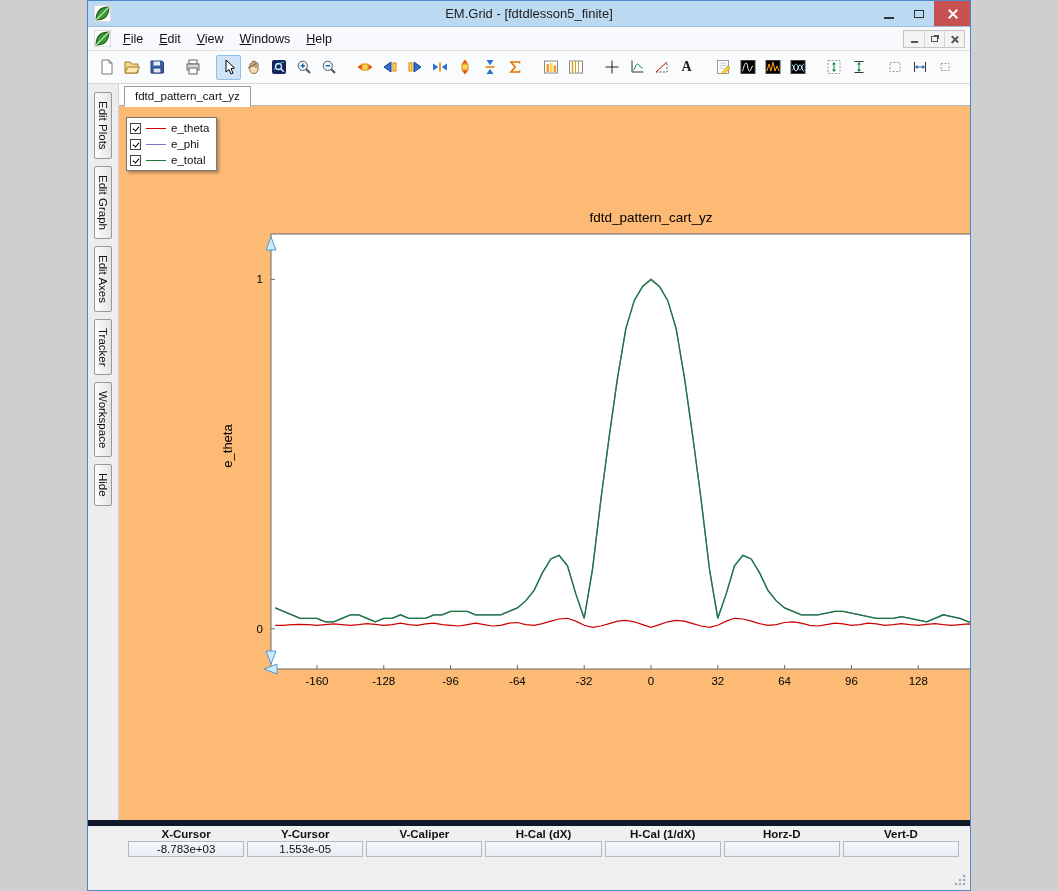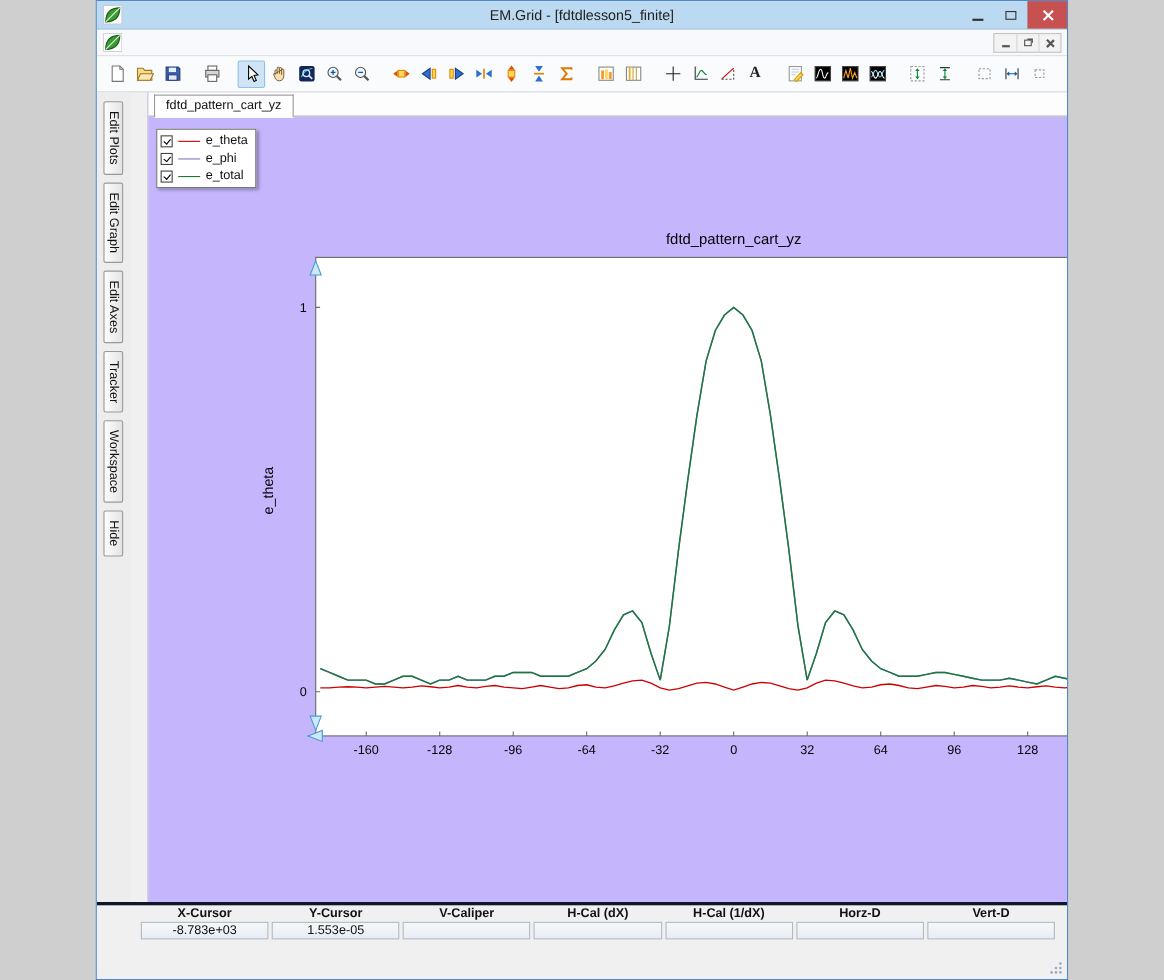--- a/index.html
+++ b/index.html
@@ -43,42 +43,42 @@
   .a-glyph{font-family:"Liberation Serif",serif;font-weight:bold;font-size:14px;color:#222;}
   .layout-btn{display:flex;align-items:center;gap:5px;padding:2px 6px;border:1px solid transparent;border-radius:2px;font-size:12px;}
   .caret{width:0;height:0;border-left:4px solid transparent;border-right:4px solid transparent;border-top:5px solid #333;}
   .push-right{margin-left:auto;}
 
   
   .main{display:flex;height:736px;}
   .side{width:30px;background:#ededed;display:flex;flex-direction:column;align-items:center;gap:7px;padding-top:8px;}
   .side-tab{writing-mode:vertical-rl;font-size:11.5px;color:#111;background:linear-gradient(90deg,#fdfdfd,#e4e4e4);
             border:1px solid #999;border-radius:2px;padding:8px 2px;white-space:nowrap;}
-  .doc{flex:1;background:#c4b5fd;border-left:1px solid #d2d2d2;position:relative;margin-left:16px;}
+  .doc{flex:1;background:#fdba74;border-left:1px solid #d2d2d2;position:relative;}
   .doc-tabrow{height:22px;border-bottom:1px solid #b5b5b5;position:relative;background:#fdfdfd;}
   .doc-tab{position:absolute;left:5px;top:2px;height:21px;padding:3px 10px 0;background:#fff;
            border:1px solid #999;border-bottom:1px solid #fff;font-size:11.5px;z-index:2;}
 
   
   .chart{position:absolute;left:0;right:0;top:22px;bottom:0;padding-left:16px;}
   .legend{position:absolute;left:7px;top:11px;background:#fff;border:1px solid #777;
           box-shadow:2px 2px 3px rgba(0,0,0,.3);padding:2px 7px 2px 3px;z-index:5;}
   .leg-row{display:flex;align-items:center;gap:5px;height:16px;font-size:11.5px;}
   .cbx{width:11px;height:11px;border:1px solid #444;background:#fff;position:relative;flex:0 0 auto;}
   .cbx::after{content:"";position:absolute;left:2px;top:2px;width:5px;height:3px;
               border-left:1.6px solid #000;border-bottom:1.6px solid #000;transform:rotate(-50deg);}
   .leg-line{width:20px;height:0;border-top:1.6px solid #000;flex:0 0 auto;}
   .chart-title{position:absolute;left:152px;top:104px;width:760px;text-align:center;font-size:13.5px;color:#000;}
   .x-label{position:absolute;left:152px;top:588px;width:760px;text-align:center;font-size:13px;color:#000;}
   .y-label{position:absolute;left:79px;top:332px;width:60px;height:16px;text-align:center;
            font-size:13px;color:#000;transform:rotate(-90deg);}
   .plot-svg{position:absolute;left:118px;top:118px;}
 
   
-  .footer{height:34px;padding-left:40px;padding-right:11px;border-top:3px solid #0f172a;}
+  .footer{height:34px;padding-left:40px;padding-right:11px;border-top:6px solid #0f172a;}
   .f-row{display:grid;grid-template-columns:repeat(7,1fr);column-gap:3px;}
   .f-head{font-size:11.5px;font-weight:bold;text-align:center;padding:2px 0 1px;}
   .f-cell{height:16px;border:1px solid #b4bac2;background:linear-gradient(#f4f8fc,#e8edf4);
           font-size:11.5px;text-align:center;padding-top:1px;}
   .statusstrip{height:36px;position:relative;}
   .grip{position:absolute;right:3px;bottom:3px;}
 
   
   .app-icon{width:17px;height:17px;flex:0 0 auto;}
 </style>
@@ -106,20 +106,27 @@
         </div>
     </div>
   </div>
 
   <div class="menubar">
     <svg class="app-icon" viewBox="0 0 16 16">
       <rect width="16" height="16" fill="#fff" stroke="#bbb"></rect>
       <path d="M2 14C2 6 6 2 14 2 14 10 10 14 2 14Z" fill="#3a9b35" stroke="#1d5c1a"></path>
       <path d="M2 14C6 10 10 6 14 2" stroke="#d9f0d0" fill="none"></path>
     </svg>
+    <div style="display:flex">
+        <span class="menu-item"><u>F</u>ile</span>
+        <span class="menu-item"><u>E</u>dit</span>
+        <span class="menu-item"><u>V</u>iew</span>
+        <span class="menu-item"><u>W</u>indows</span>
+        <span class="menu-item"><u>H</u>elp</span>
+      </div>
     <div class="mdi-controls">
       <div class="mdi-btn">
           <span class="mg-min"></span>
         </div>
       <div class="mdi-btn">
           <span class="mg-res"></span>
         </div>
       <div class="mdi-btn">
           <span class="mg-x"></span>
         </div>

